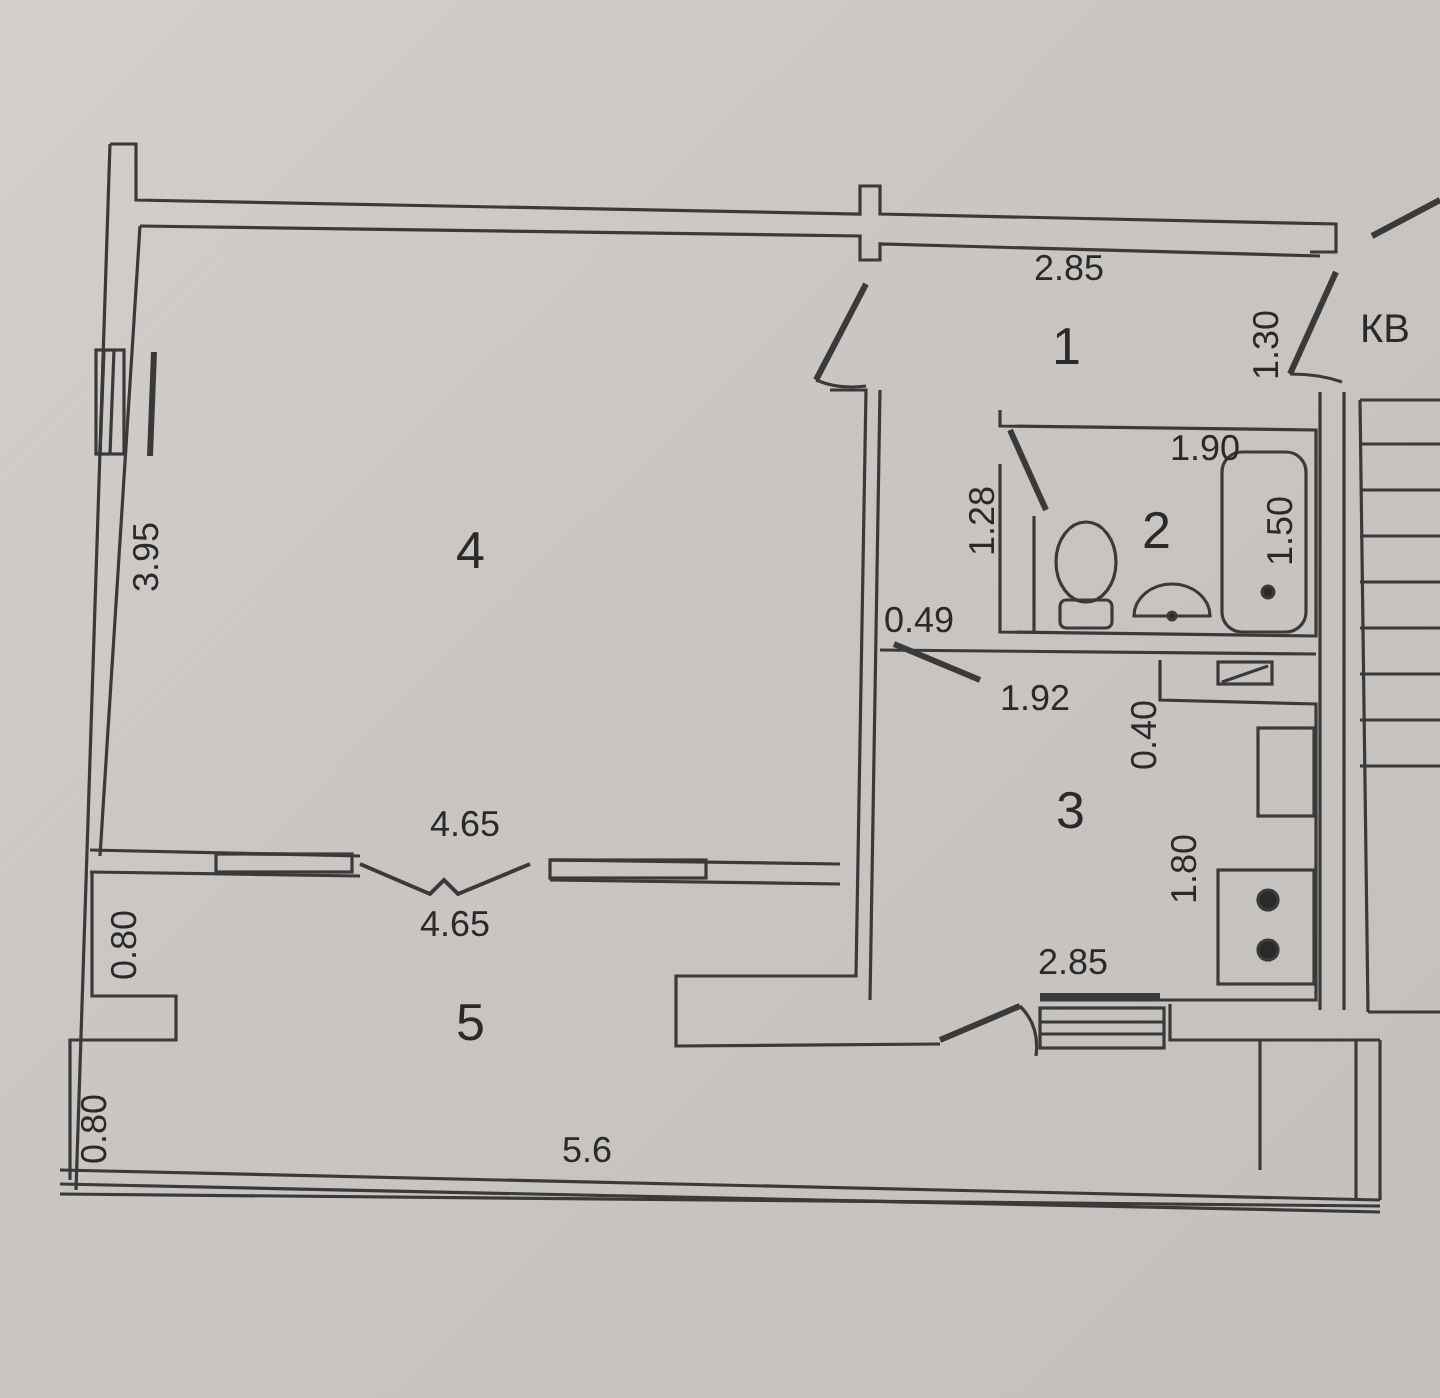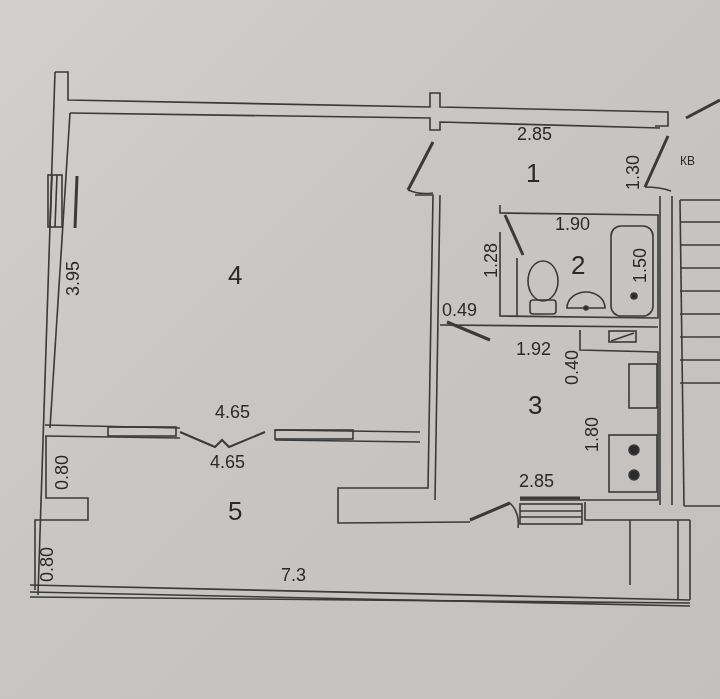--- a/index.html
+++ b/index.html
@@ -117,30 +117,30 @@
       <line x1="520" y1="517" x2="582" y2="517"></line>
       <line x1="520" y1="498" x2="580" y2="498" stroke-width="3"></line>
     </g>
   </svg>
 
   <div class="lbl room" style="left:526px;top:160px">1</div>
   <div class="lbl room" style="left:571px;top:252px">2</div>
   <div class="lbl room" style="left:528px;top:392px">3</div>
   <div class="lbl room" style="left:228px;top:262px">4</div>
   <div class="lbl room" style="left:228px;top:498px">5</div>
-  <div class="lbl" style="left:680px;top:155px;font-size:12px">КВ</div>
+  <div class="lbl" style="left:680px;top:155px;font-size:20px">КВ</div>
 
   <div class="lbl" style="left:517px;top:125px">2.85</div>
-  <div class="lbl" style="left:555px;top:215px">1.90</div>
+  <div class="lbl" style="left:585px;top:215px">1.90</div>
   <div class="lbl" style="left:442px;top:301px">0.49</div>
-  <div class="lbl" style="left:516px;top:340px">1.92</div>
+  <div class="lbl" style="left:500px;top:340px">1.92</div>
   <div class="lbl" style="left:519px;top:472px">2.85</div>
   <div class="lbl" style="left:215px;top:403px">4.65</div>
   <div class="lbl" style="left:210px;top:453px">4.65</div>
-  <div class="lbl" style="left:281px;top:566px">7.3</div>
+  <div class="lbl" style="left:281px;top:566px">5.6</div>
 
   <div class="lbl vert" style="left:624px;top:190px">1.30</div>
   <div class="lbl vert" style="left:482px;top:278px">1.28</div>
   <div class="lbl vert" style="left:631px;top:283px">1.50</div>
   <div class="lbl vert" style="left:563px;top:385px">0.40</div>
   <div class="lbl vert" style="left:583px;top:452px">1.80</div>
   <div class="lbl vert" style="left:64px;top:296px">3.95</div>
   <div class="lbl vert" style="left:53px;top:490px">0.80</div>
   <div class="lbl vert" style="left:38px;top:582px">0.80</div>
 </div>

